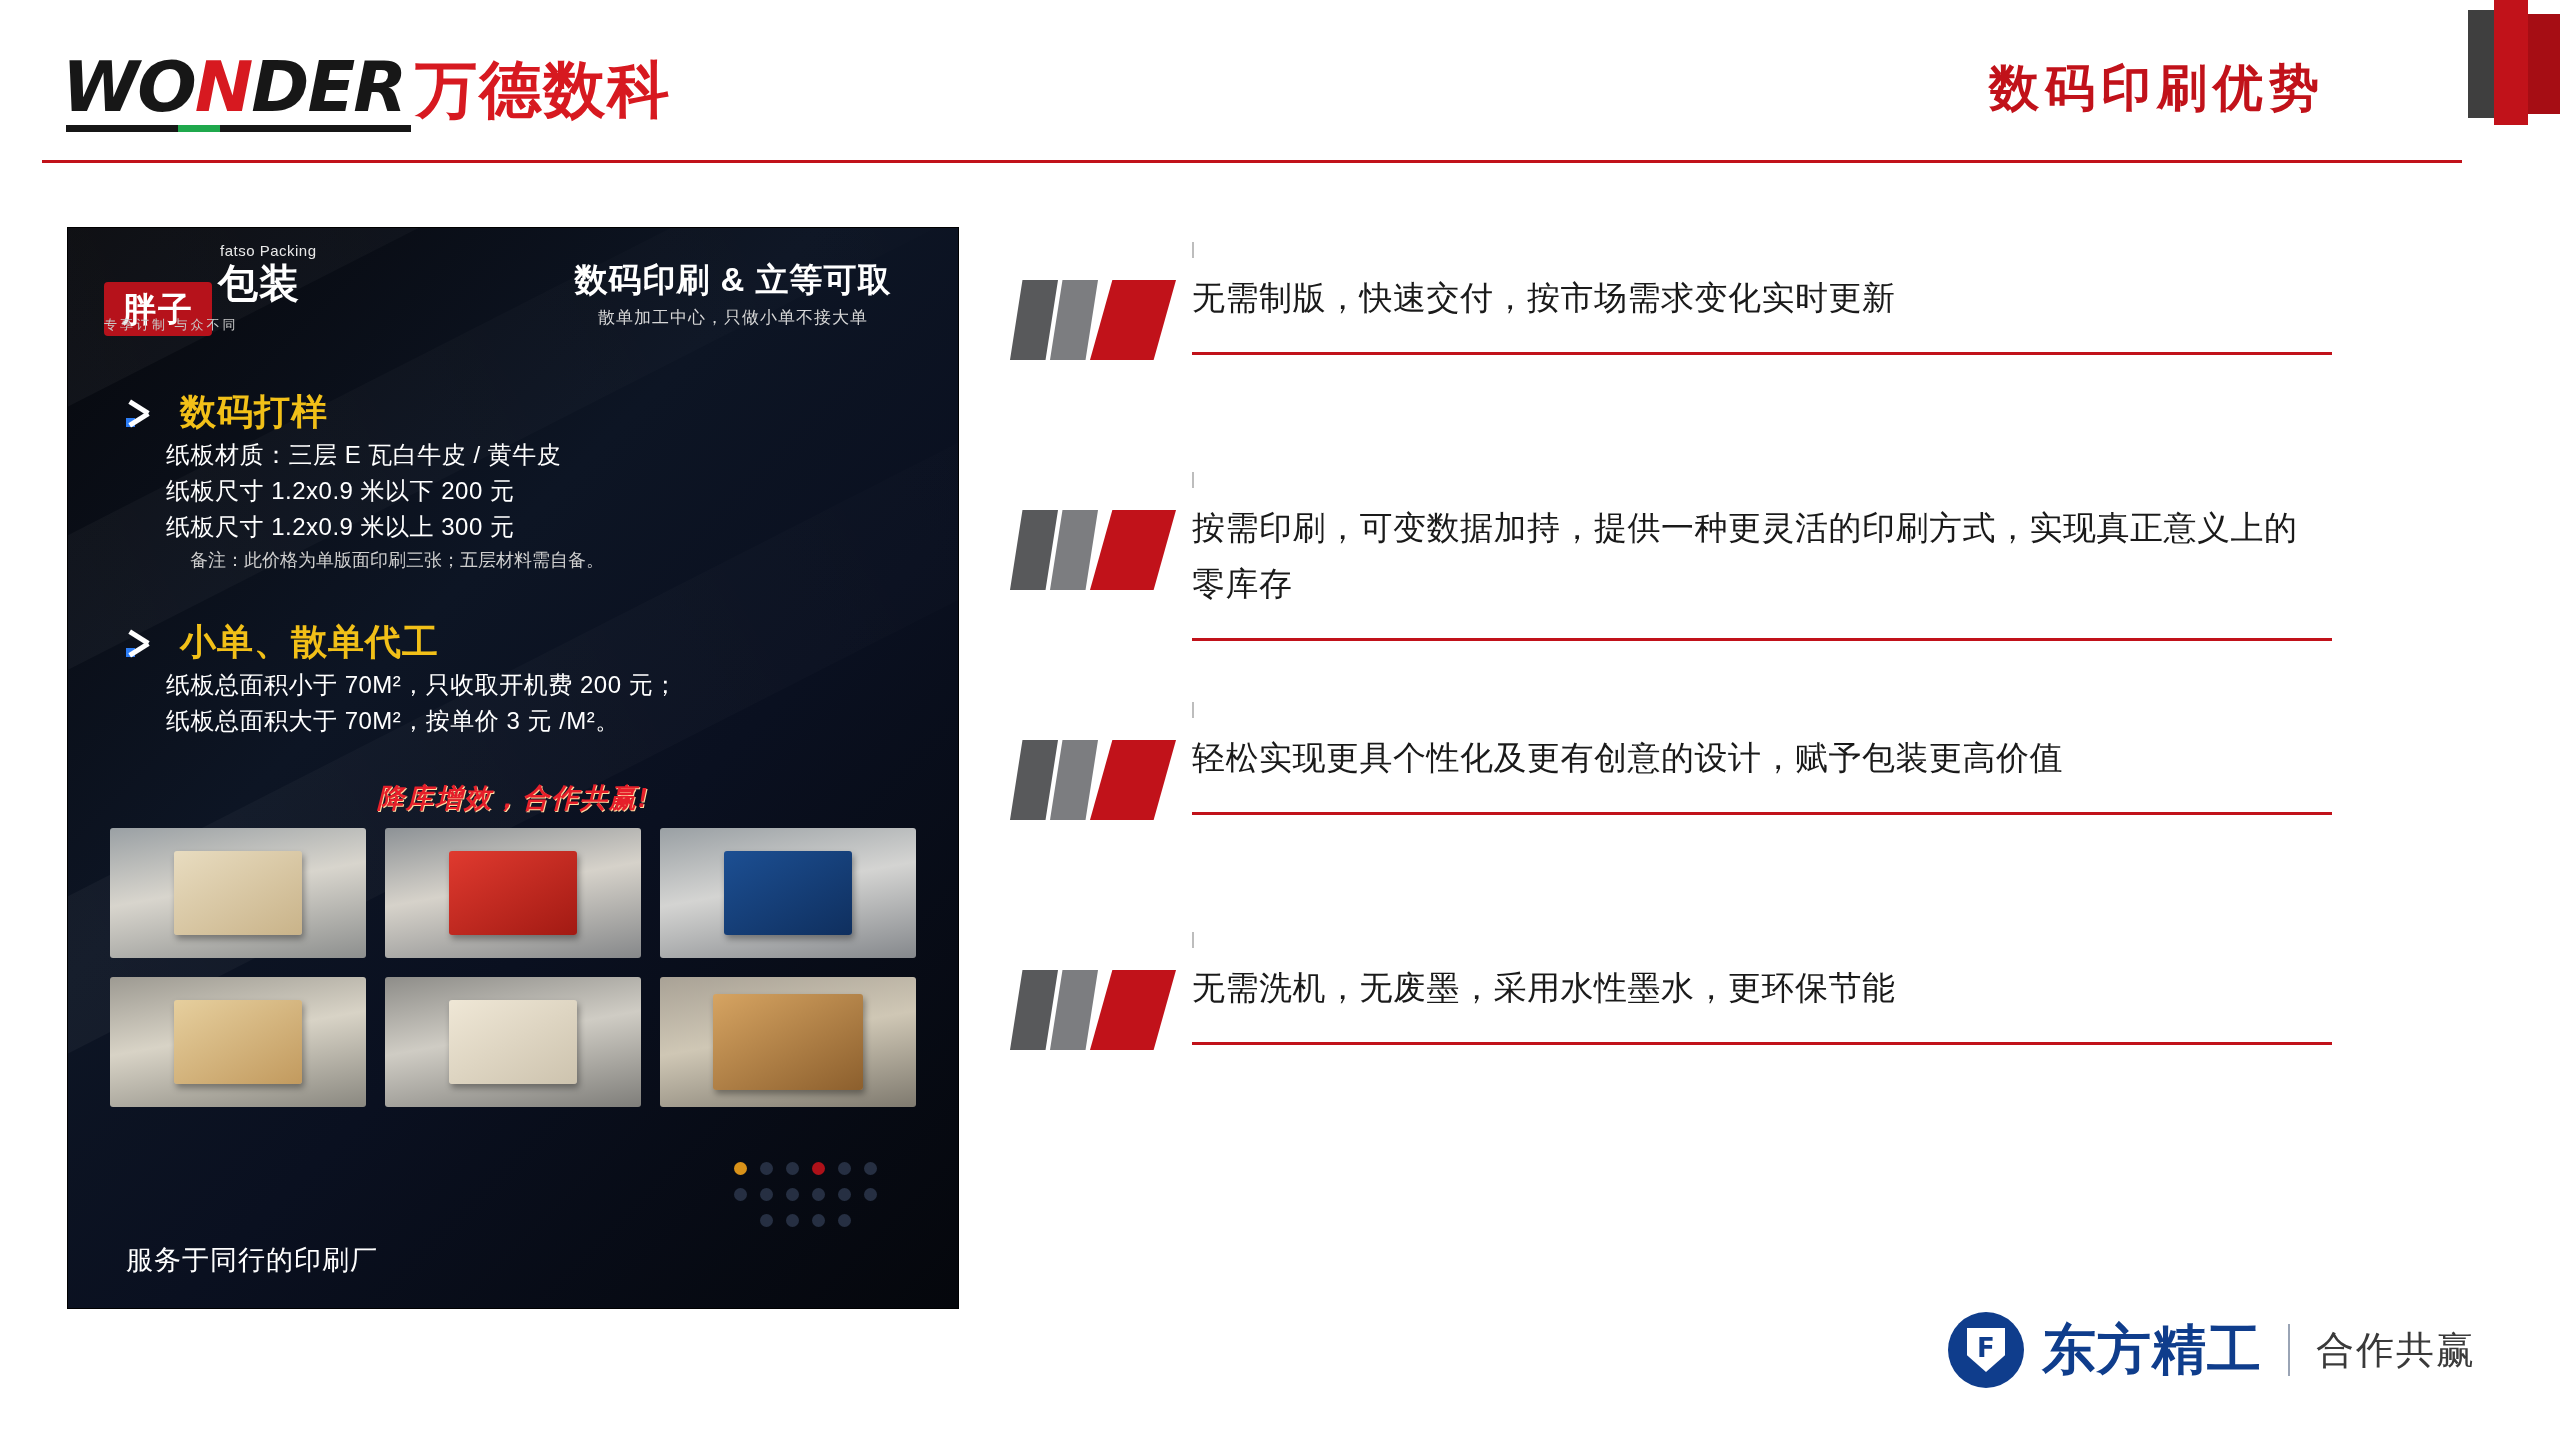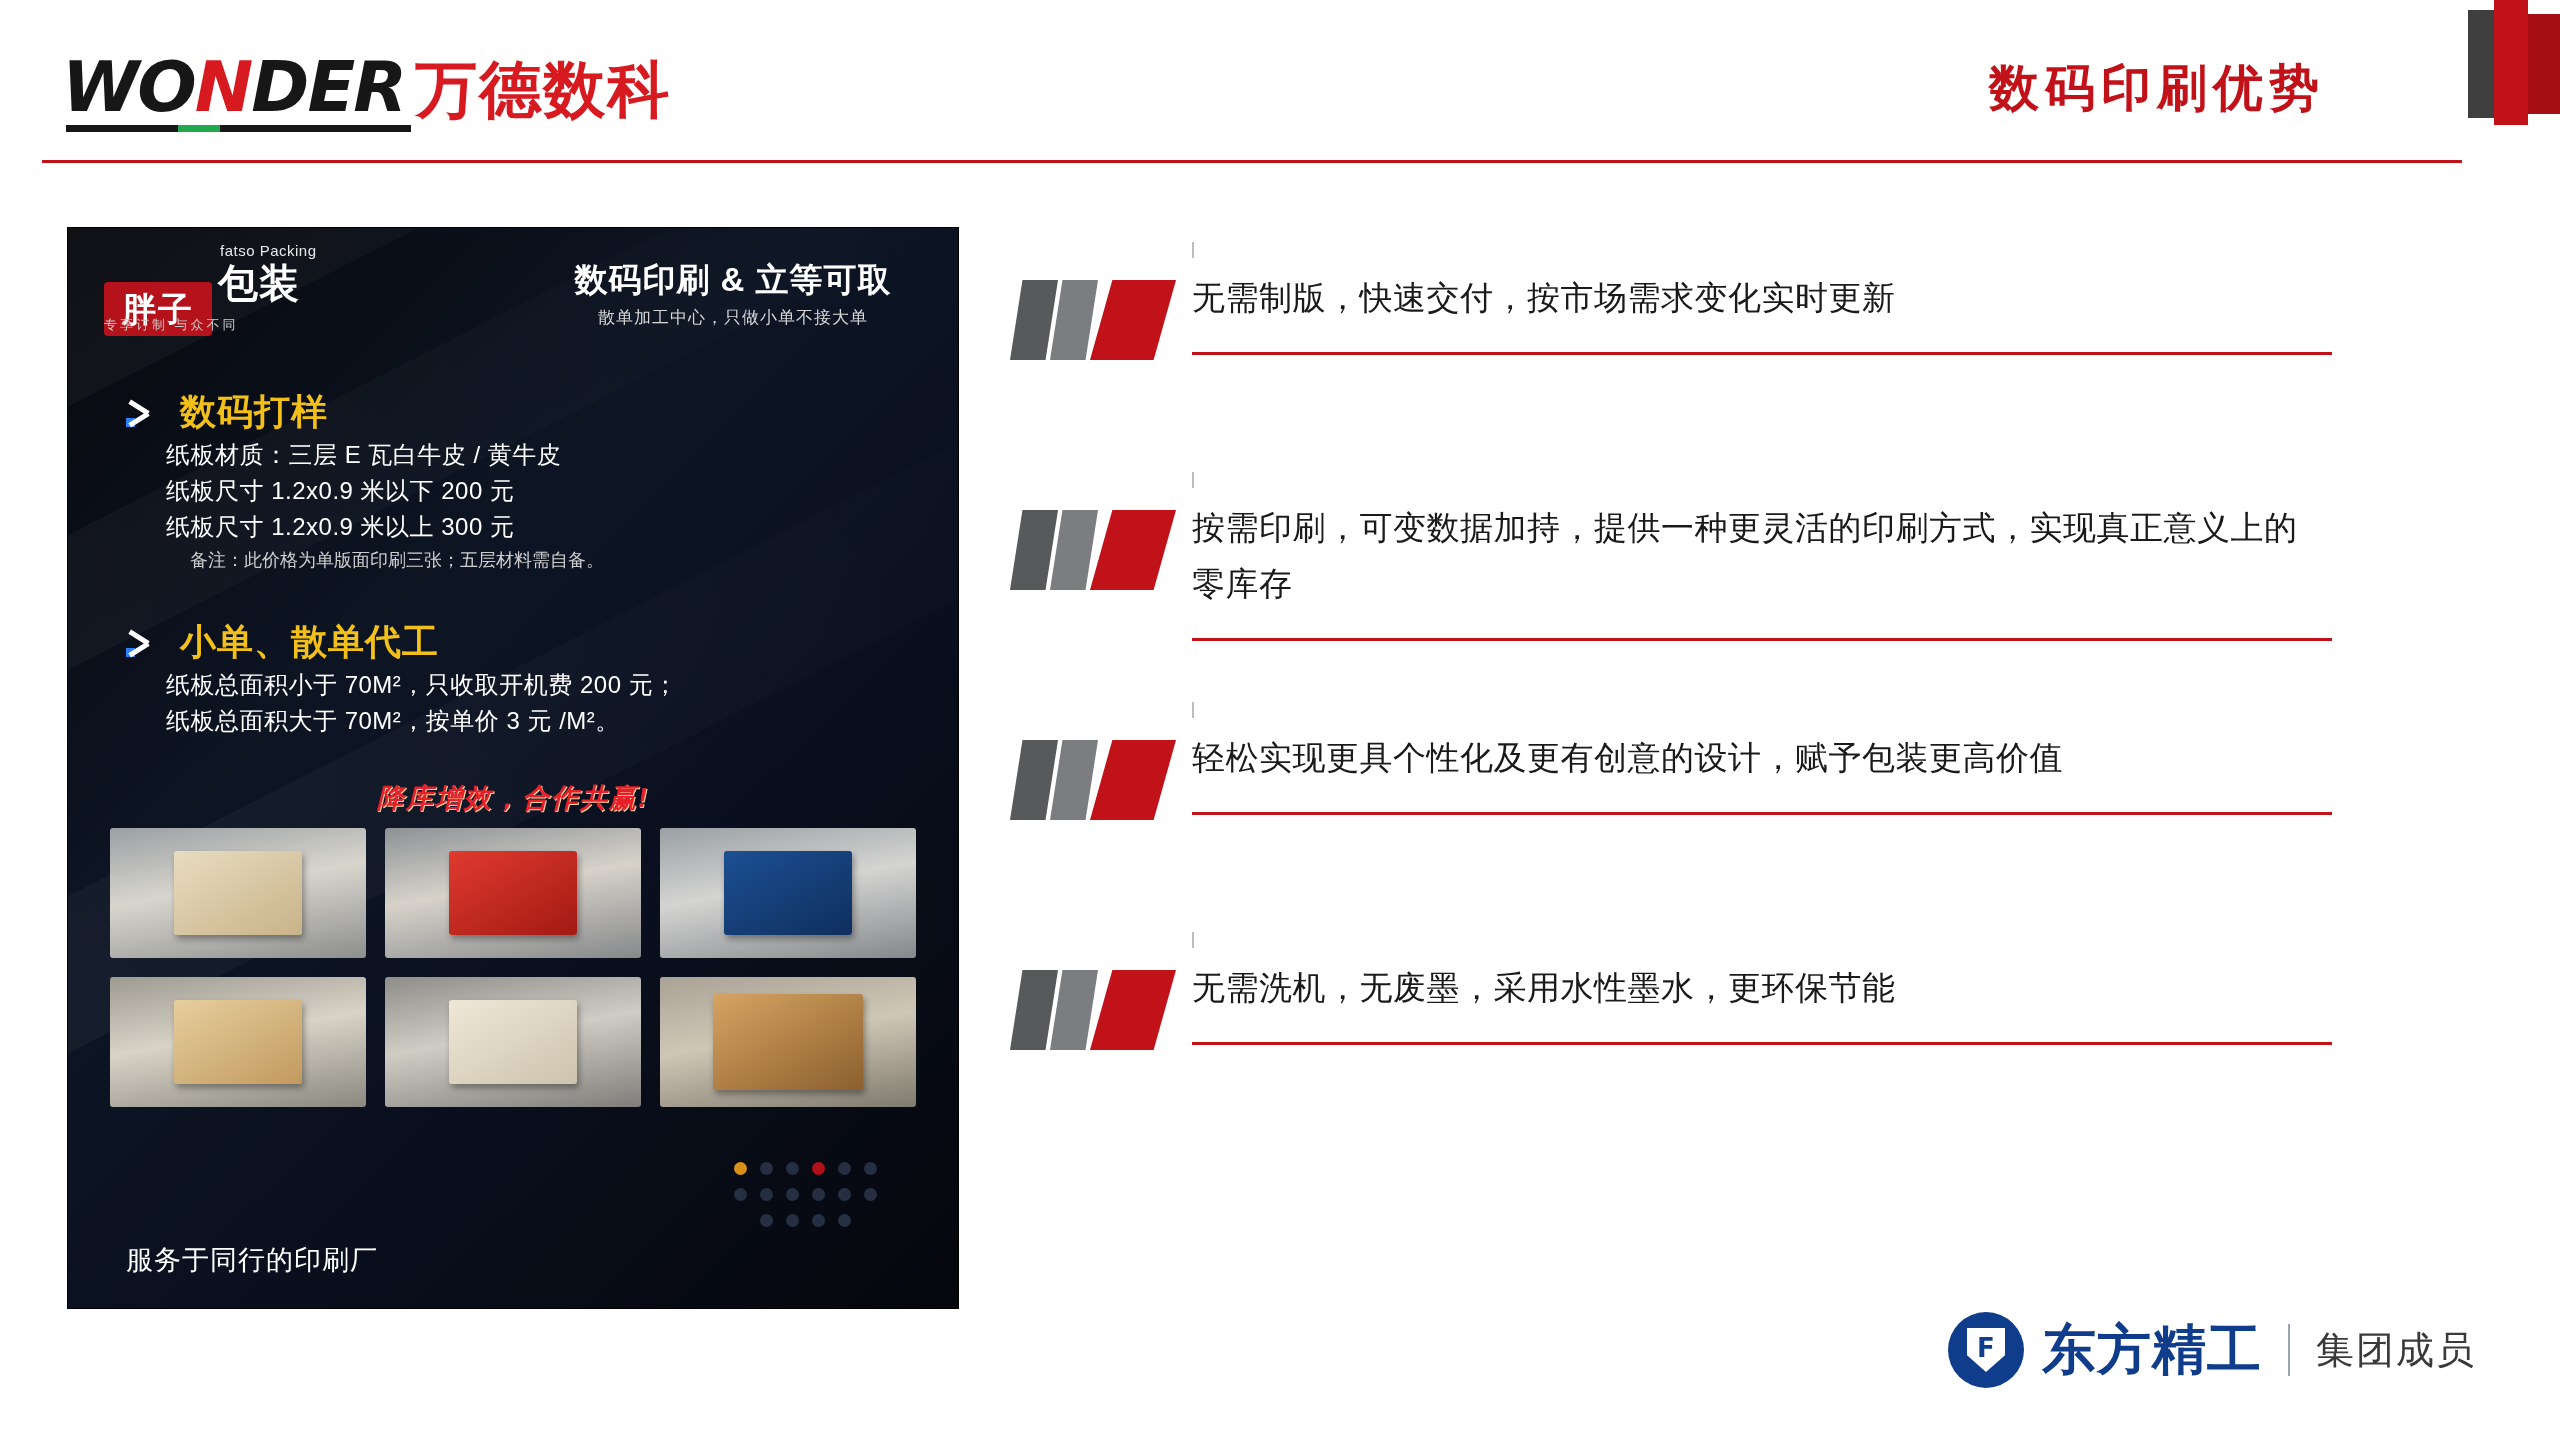--- a/index.html
+++ b/index.html
@@ -618,14 +618,14 @@
     <div class="bullet-text">无需洗机，无废墨，采用水性墨水，更环保节能</div>
     <div class="bullet-rule b-rule-1"></div>
   </div>
 
 </div>
 
 <div class="footer-logo">
   <div class="fl-badge"></div>
   <div class="fl-name">东方精工</div>
   <div class="fl-div"></div>
-  <div class="fl-sub">集团成员</div>
+  <div class="fl-sub">合作共赢</div>
 </div>
 
 </body></html>

